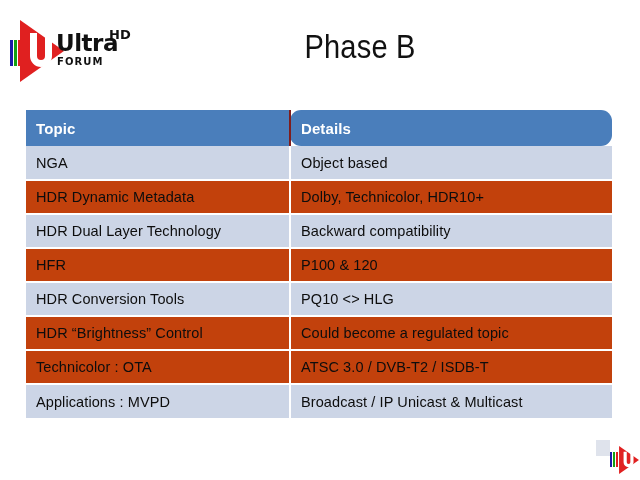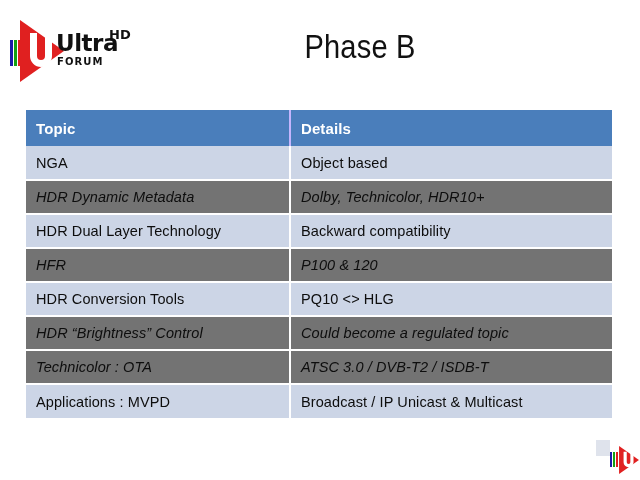--- a/index.html
+++ b/index.html
@@ -133,26 +133,26 @@
     letter-spacing: 0.1px;
     white-space: nowrap;
     overflow: hidden;
   }
   #content-table thead th {
     background: #4a7ebb;
     color: #ffffff;
     font-weight: 700;
     font-size: 15px;
     height: 36px;
-    border-right: 2px solid #c4b5fd;
-  }
-  #content-table thead th:last-child { border-right: none; }
+    border-right: 2px solid #7f1d1d;
+  }
+  #content-table thead th:last-child { border-right: none; border-radius: 11px; }
 
   #content-table tbody tr.row-shaded td { background: #ccd5e6; margin-top: 16px; }
-  #content-table tbody tr.row-plain  td { background: #737373; font-style: italic; }
+  #content-table tbody tr.row-plain  td { background: #c2410c; }
 
   #content-table tbody td {
     border-bottom: 2px solid #ffffff;
     border-right: 2px solid #ffffff;
   }
   #content-table tbody td:last-child { border-right: none; }
   #content-table tbody tr:last-child td { border-bottom: none; }
 
   
   #mini-logo {

